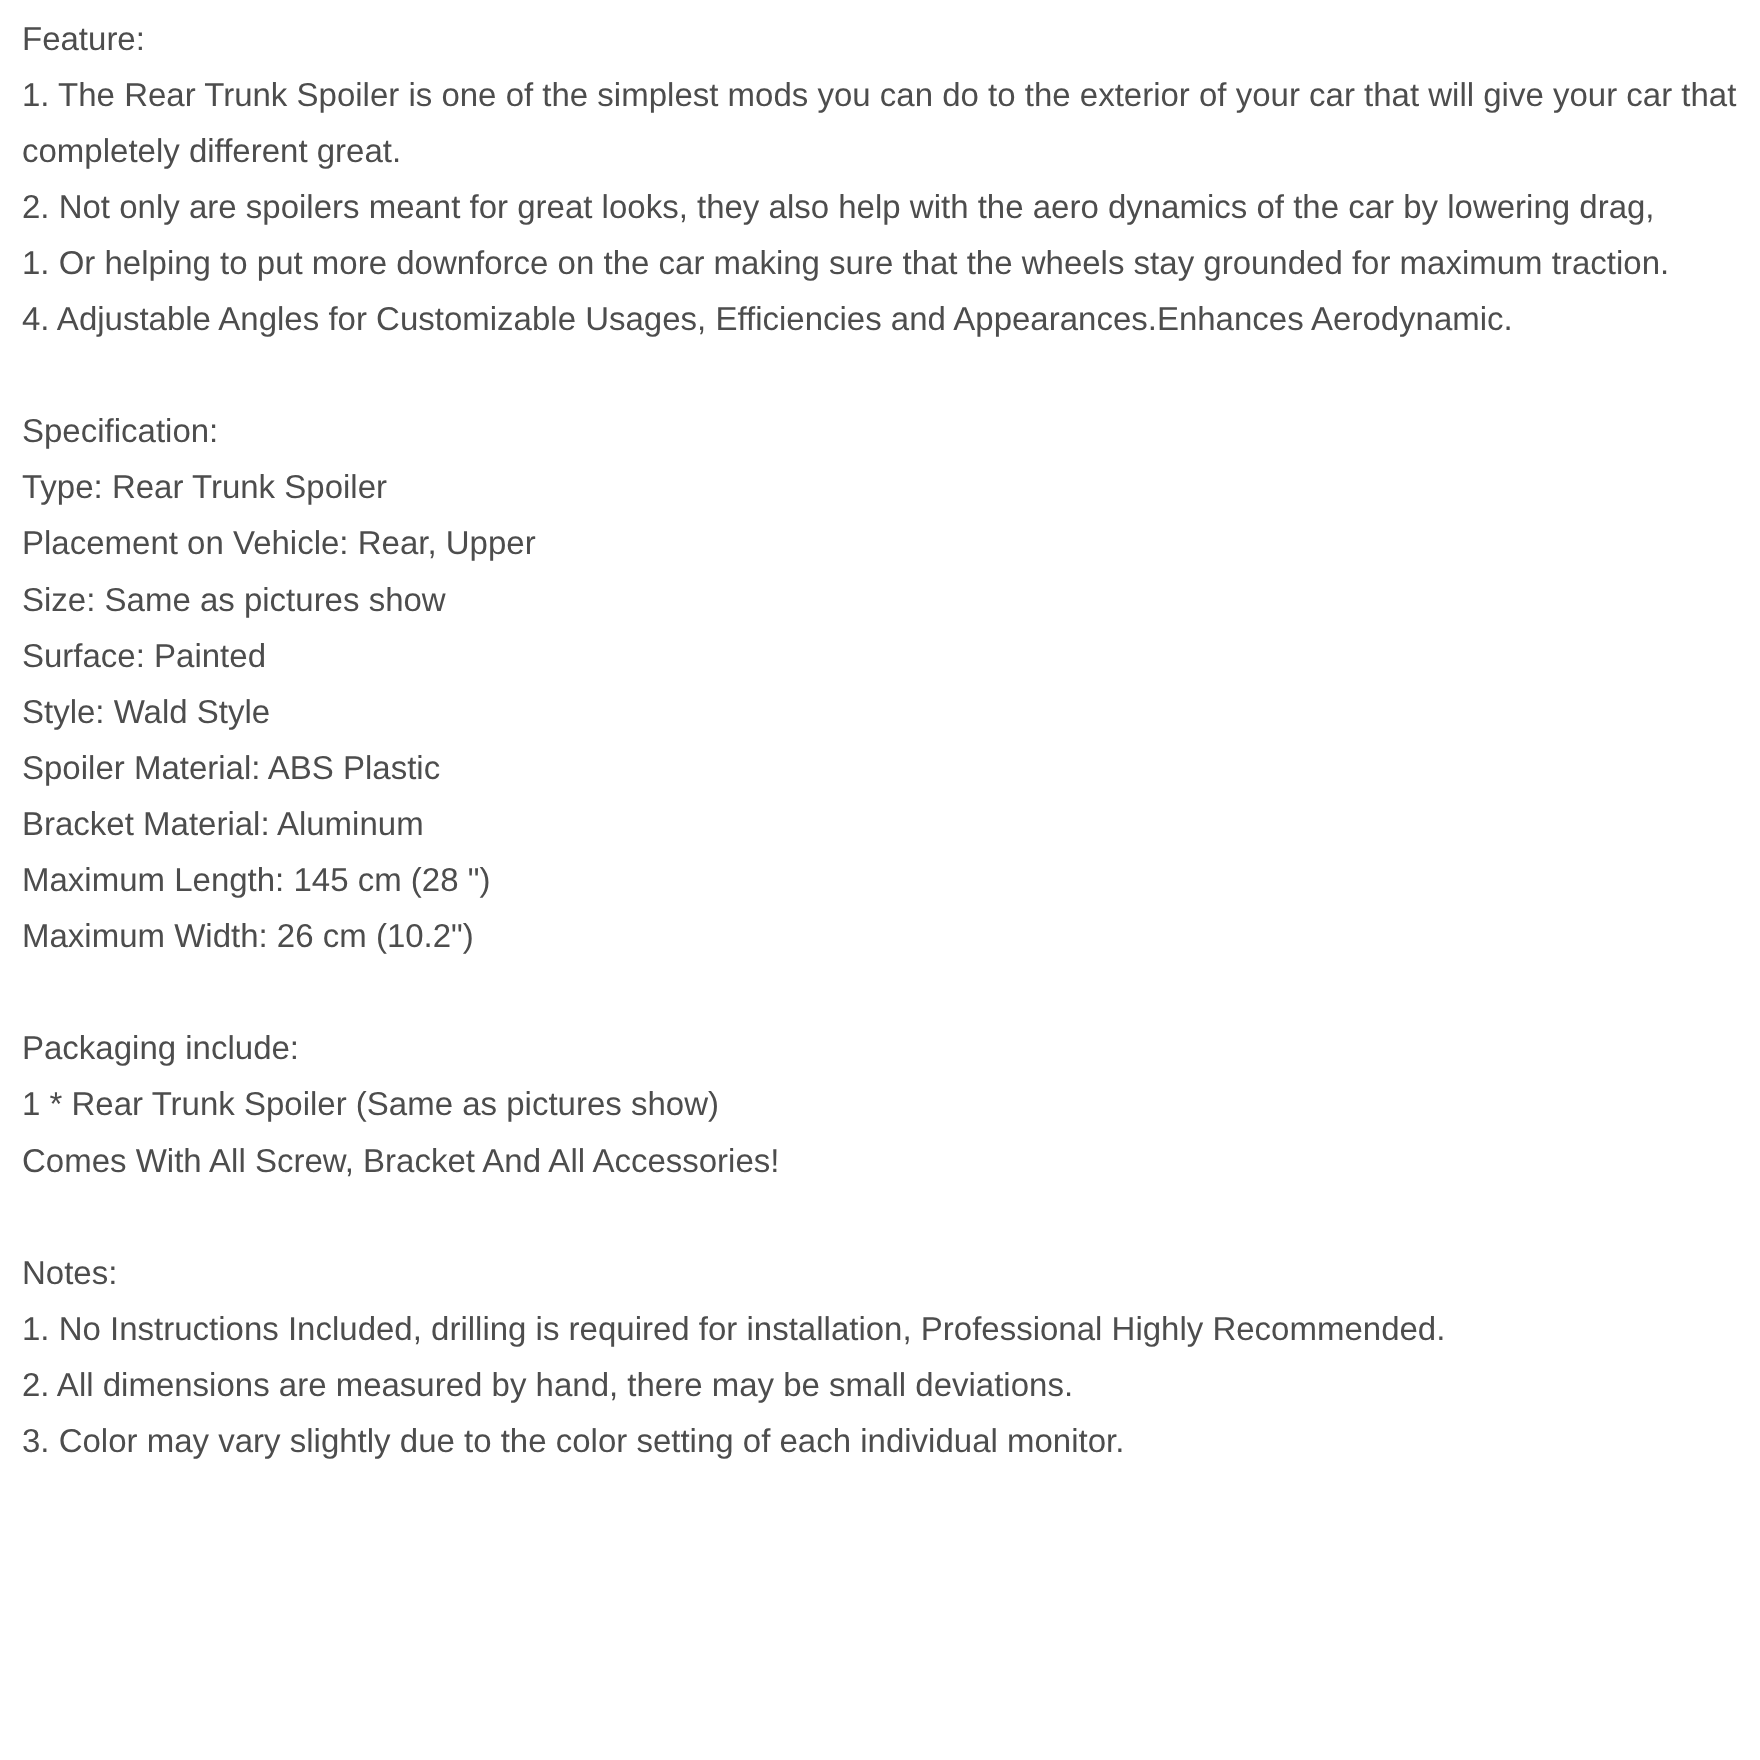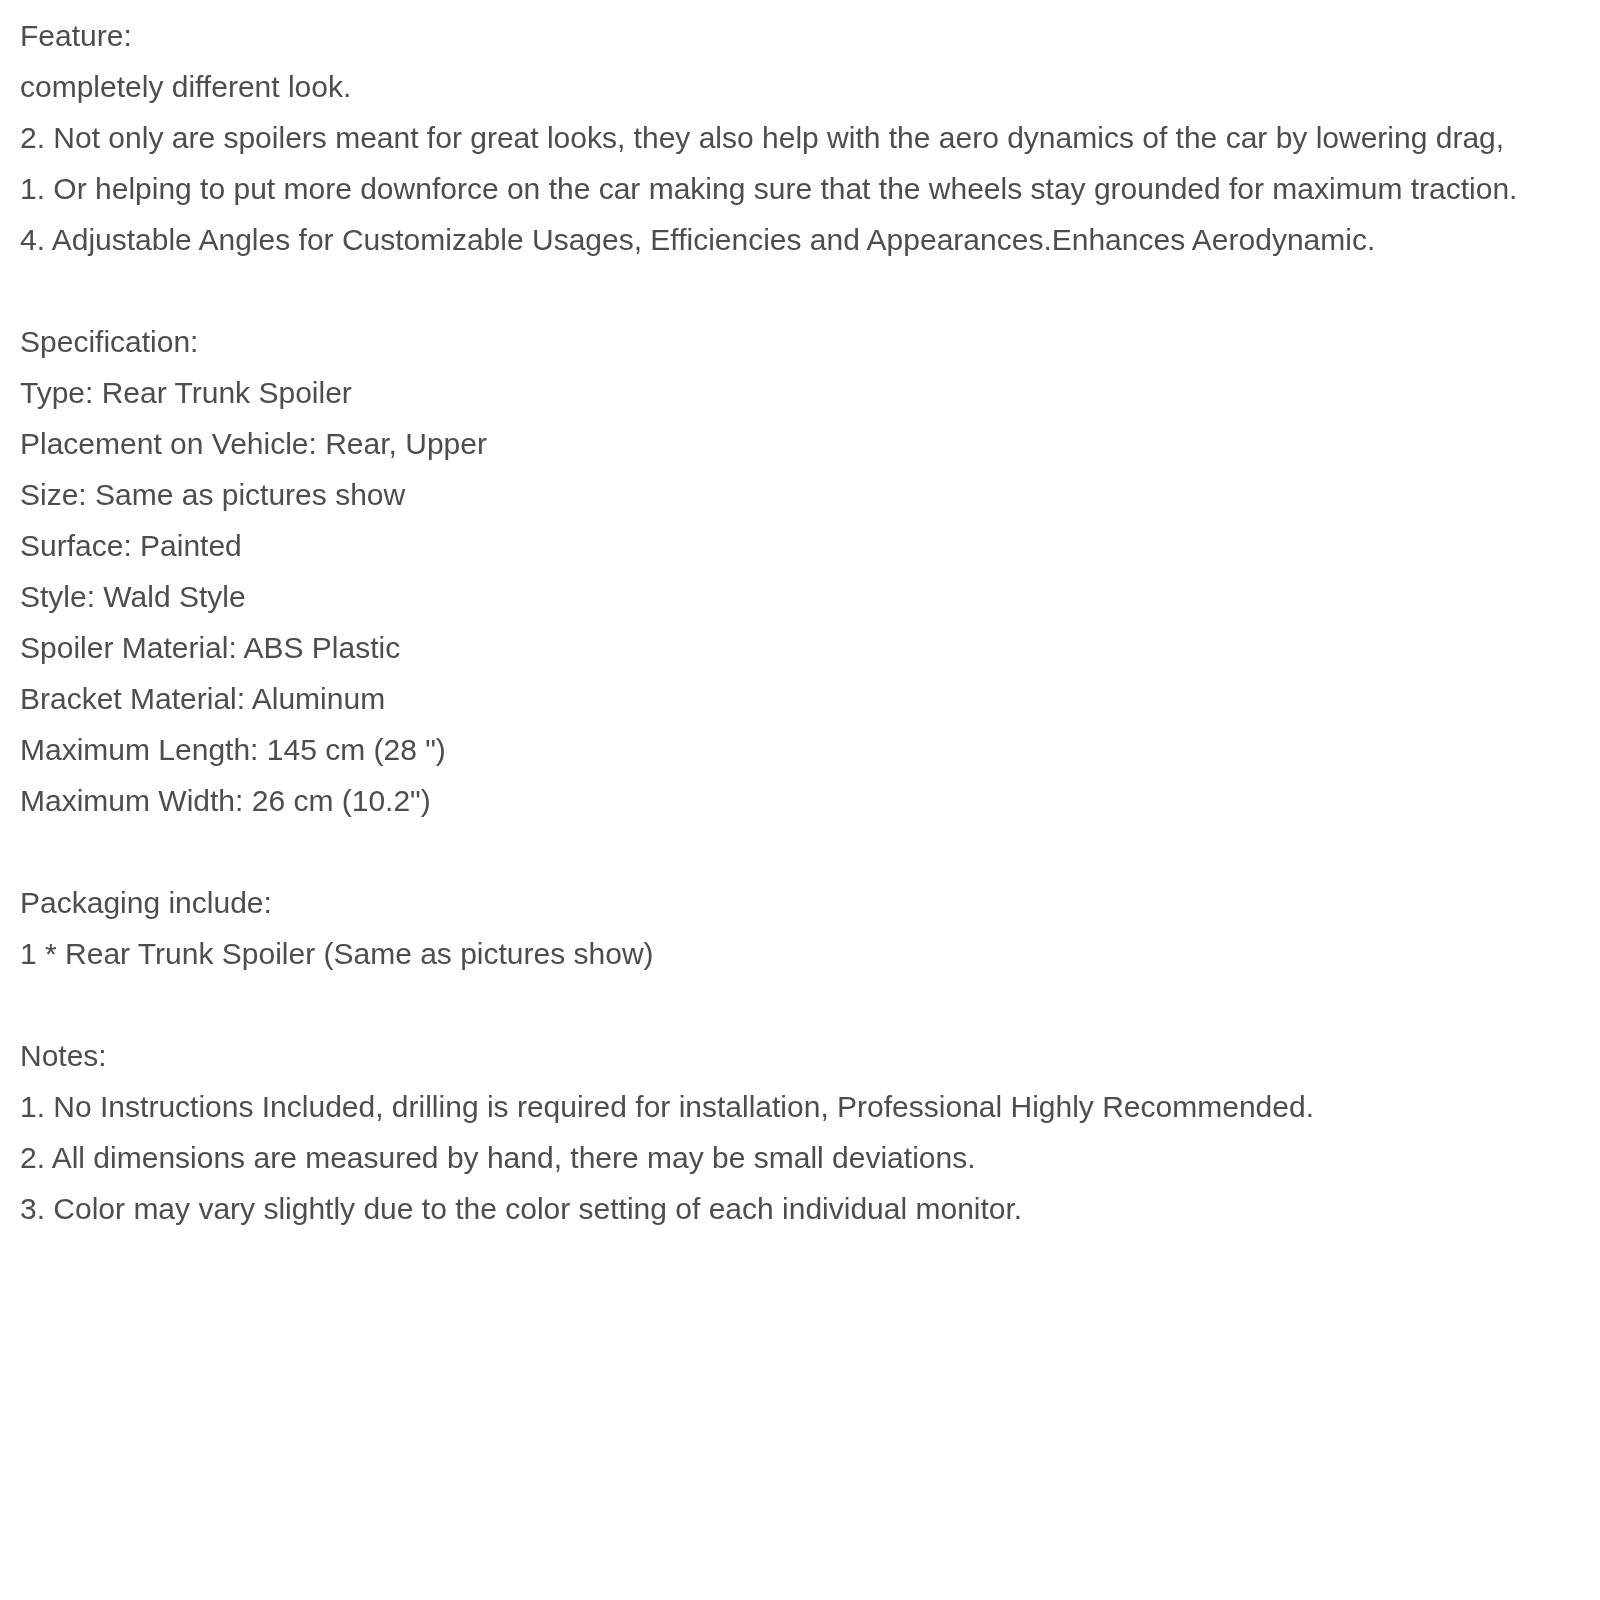--- a/index.html
+++ b/index.html
@@ -27,40 +27,42 @@
     white-space: nowrap;
   }
 </style>
 </head>
 <body>
 
 <div class="page">
   <div>
       <div class="section">
         <div class="line">Feature:</div>
-        <div class="line">completely different look.</div>
+        <div class="line">1. The Rear Trunk Spoiler is one of the simplest mods you can do to the exterior of your car that will give your car that</div>
+        <div class="line">completely different great.</div>
         <div class="line">2. Not only are spoilers meant for great looks, they also help with the aero dynamics of the car by lowering drag,</div>
         <div class="line">1. Or helping to put more downforce on the car making sure that the wheels stay grounded for maximum traction.</div>
         <div class="line">4. Adjustable Angles for Customizable Usages, Efficiencies and Appearances.Enhances Aerodynamic.</div>
       </div>
       <div class="section">
         <div class="line">Specification:</div>
         <div class="line">Type: Rear Trunk Spoiler</div>
         <div class="line">Placement on Vehicle: Rear, Upper</div>
         <div class="line">Size: Same as pictures show</div>
         <div class="line">Surface: Painted</div>
         <div class="line">Style: Wald Style</div>
         <div class="line">Spoiler Material: ABS Plastic</div>
         <div class="line">Bracket Material: Aluminum</div>
         <div class="line">Maximum Length: 145 cm (28 ")</div>
         <div class="line">Maximum Width: 26 cm (10.2")</div>
       </div>
       <div class="section">
         <div class="line">Packaging include:</div>
         <div class="line">1 * Rear Trunk Spoiler (Same as pictures show)</div>
+        <div class="line">Comes With All Screw, Bracket And All Accessories!</div>
       </div>
       <div class="section">
         <div class="line">Notes:</div>
         <div class="line">1. No Instructions Included, drilling is required for installation, Professional Highly Recommended.</div>
         <div class="line">2. All dimensions are measured by hand, there may be small deviations.</div>
         <div class="line">3. Color may vary slightly due to the color setting of each individual monitor.</div>
       </div>
     </div>
 </div>
 

